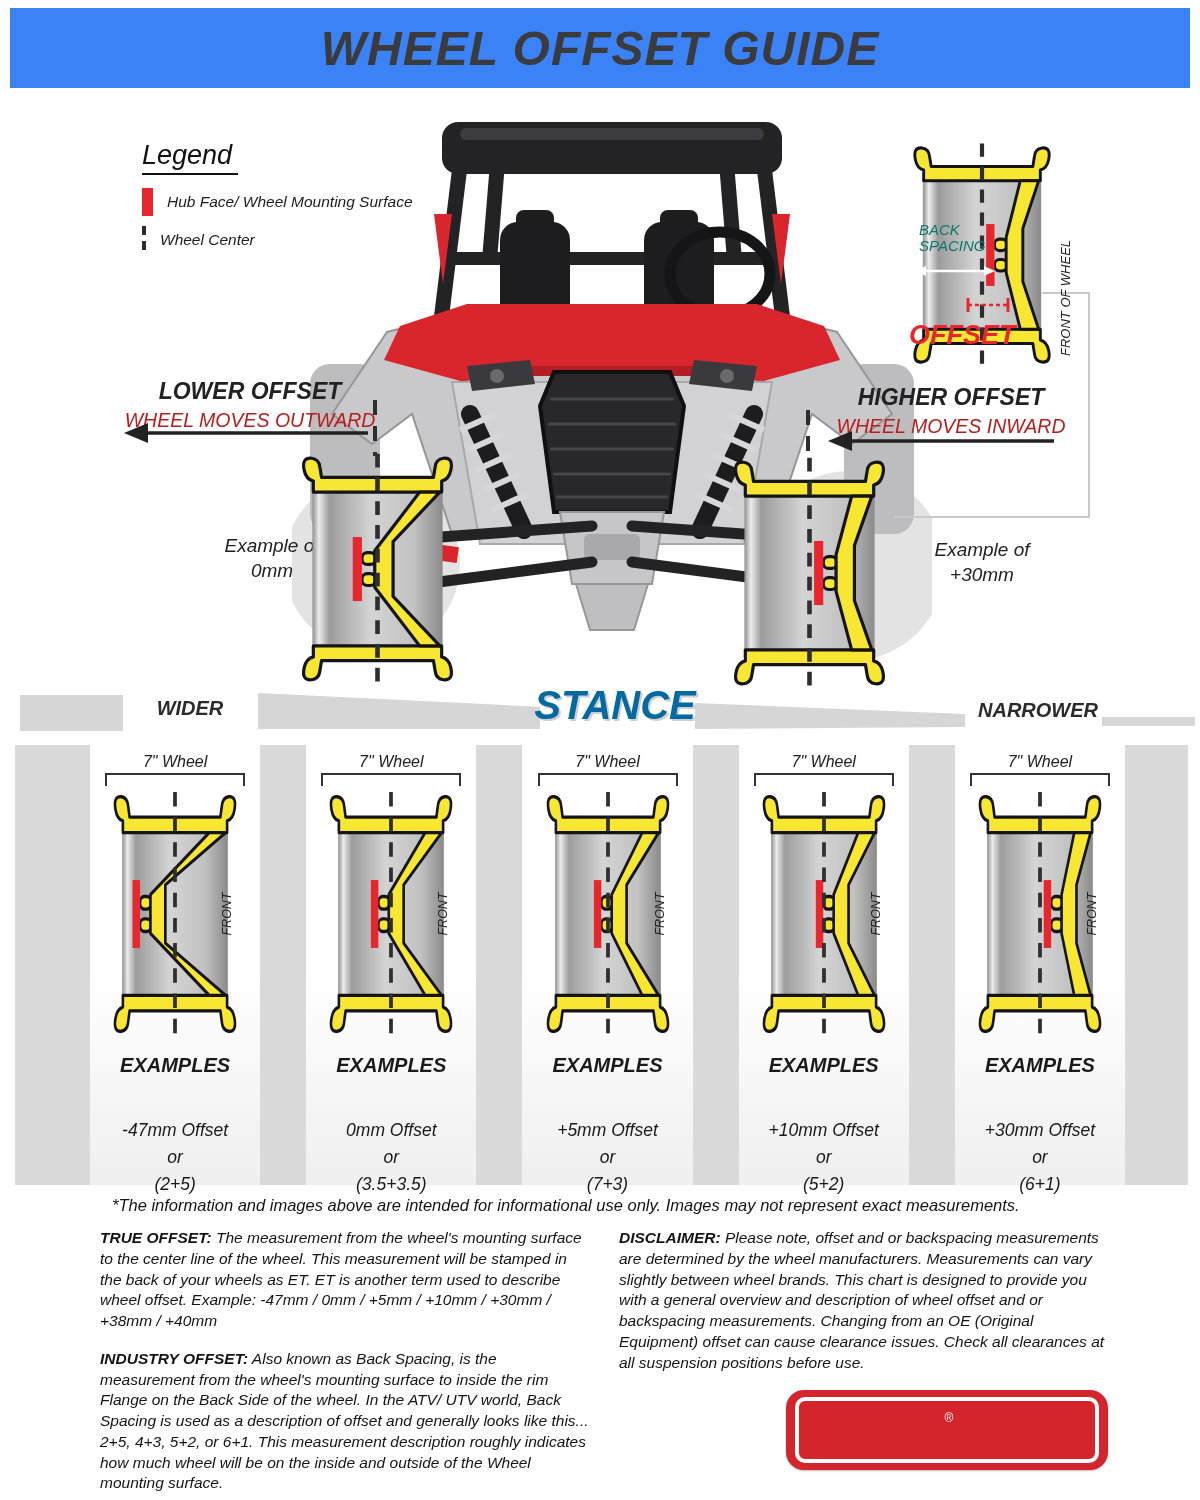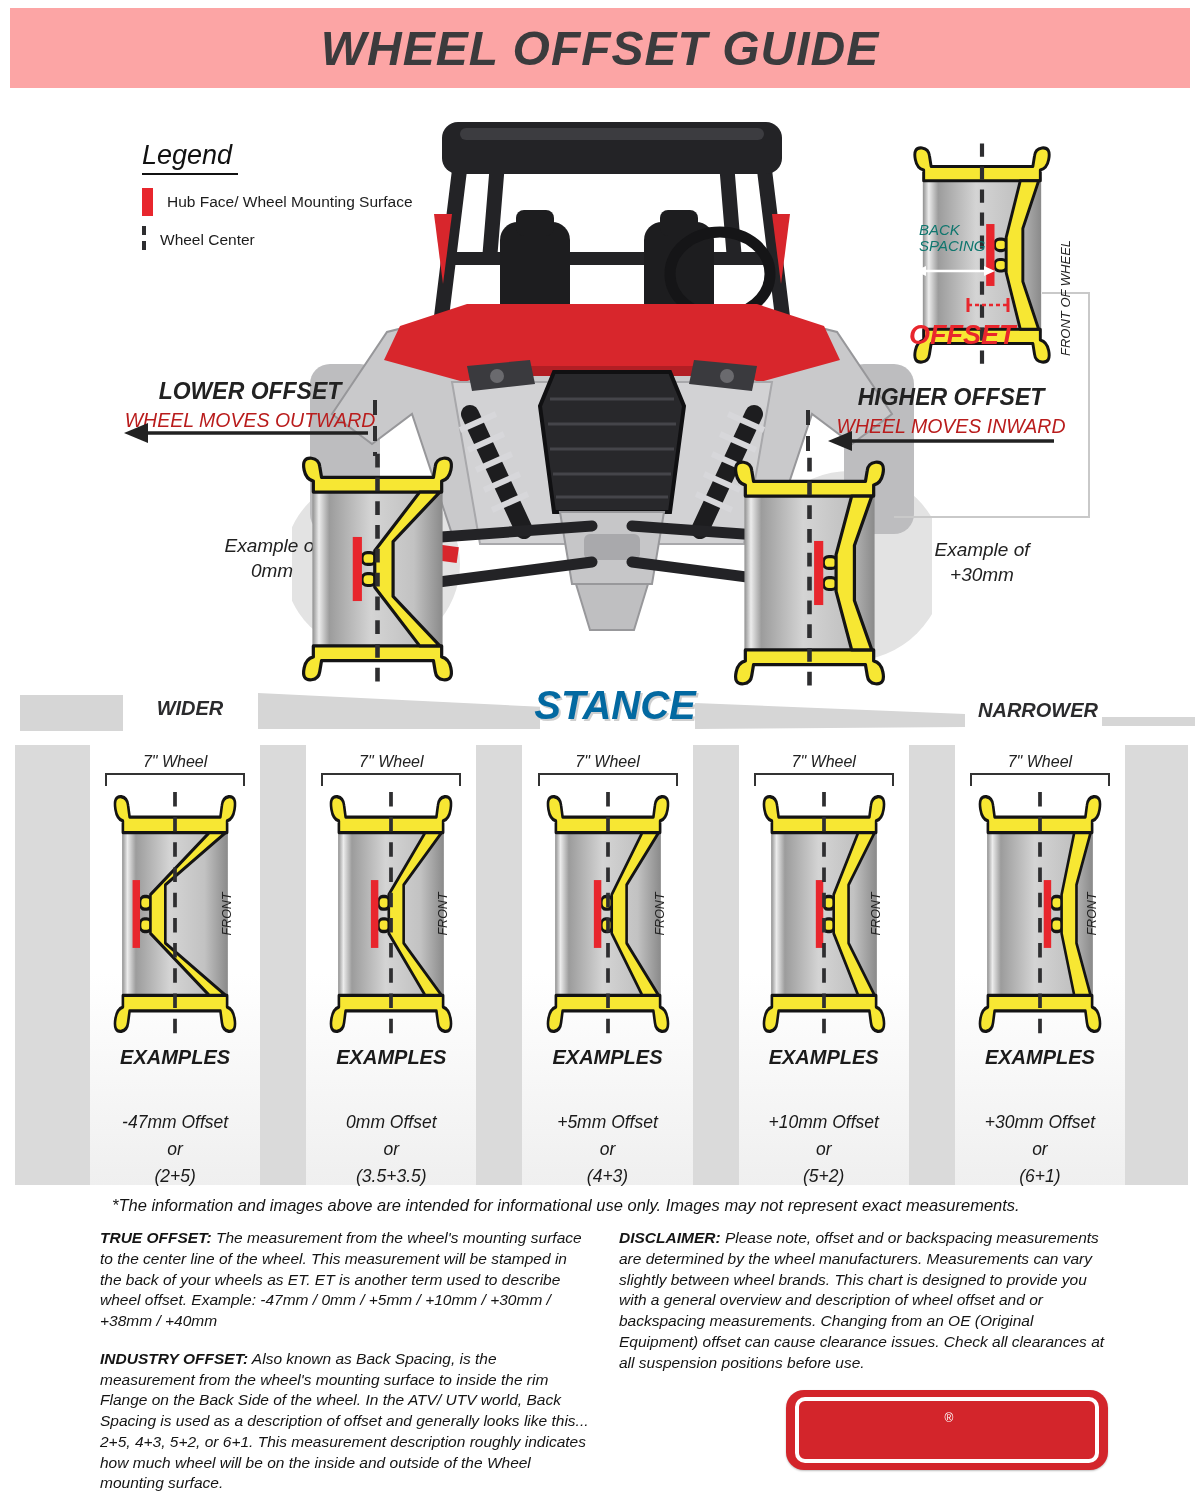--- a/index.html
+++ b/index.html
@@ -2,35 +2,35 @@
 <html><head>
 <meta charset="utf-8">
 <style>
   * { margin:0; padding:0; box-sizing:border-box; }
   html,body { background:#ffffff; }
   body { font-family:"Liberation Sans", sans-serif; color:#1c1c1c; }
   .page { position:relative; width:1200px; height:1500px; background:#fff; overflow:hidden; }
 
   
   .banner { position:absolute; left:10px; top:8px; width:1180px; height:80px;
-            background:#fca5a5; display:flex; align-items:center; justify-content:center; }
+            background:#3b82f6; display:flex; align-items:center; justify-content:center; }
   .banner h1 { font-size:48px; font-weight:800; font-style:italic; color:#3b3b3d; letter-spacing:1px; }
 
   
   .hero { position:absolute; left:12px; top:88px; width:1200px; height:607px; }
   .hero > * { position:absolute; }
 
   .legend { left:130px; top:52px; width:330px; }
   .legend-heading { font-size:27px; font-style:italic; font-weight:500; color:#111;
                     border-bottom:2px solid #111; display:inline-block; padding:0 6px 2px 0; margin-bottom:12px; }
   .legend-row { display:flex; align-items:center; gap:14px; margin-bottom:8px; height:30px; }
   .swatch-hubface { width:11px; height:28px; background:#e8262d; }
   .swatch-center { width:4px; height:28px;
                    background:repeating-linear-gradient(180deg,#2e2e30 0 9px,transparent 9px 15px); }
-  .legend-label { font-size:15.5px; color:#1c1c1c; }
+  .legend-label { font-size:15.5px; font-style:italic; color:#1c1c1c; }
 
   .vehicle-box { left:280px; top:22px; width:640px; height:568px; }
   .vehicle-box svg { width:100%; height:100%; }
 
   .offset-diagram { left:895px; top:52px; width:150px; height:230px; }
   .offset-diagram .wheel-art { position:absolute; inset:0; }
   .bs-label { position:absolute; left:12px; top:82px; color:#0f766e; font-weight:400; font-style:italic;
               font-size:15px; line-height:1.08; z-index:3; }
   .bs-label span { display:block; }
   .bs-arrow { position:absolute; left:8px; top:124px; z-index:3; }
@@ -80,21 +80,21 @@
   .columns { position:absolute; left:0; top:745px; width:1200px; height:440px; display:flex; padding:0 12px 0 15px; }
   .strip { background:#dadada; }
   .s0{width:75px} .si{width:46px} .s5{width:63px}
   .col { flex:1; background:linear-gradient(180deg,#ffffff 52%,#efefef 100%); padding-top:8px; }
   .size-label { text-align:center; font-size:16px; font-style:italic; color:#222; margin-bottom:2px; }
   .size-bracket { width:140px; height:13px; margin:0 auto; border:2px solid #333; border-bottom:none; }
   .wheel-wrap { position:relative; width:134px; height:252px; margin:2px auto 0; }
   .front-label { position:absolute; right:8px; top:50%; transform:translateY(-50%) rotate(180deg);
                  writing-mode:vertical-rl; font-size:12.5px; font-style:italic; color:#222; z-index:3; }
   .examples-heading { text-align:center; font-size:20px; font-weight:800; font-style:italic;
-                      color:#1a1a1a; margin-top:6px; }
+                      color:#1a1a1a; margin-top:14px; }
   .col-offset { text-align:center; font-size:17.5px; font-style:italic; color:#1a1a1a; margin-top:40px; line-height:1.55; }
   .col-offset span { display:block; }
 
   
   .footnote { position:absolute; left:112px; top:1196px; width:1000px;
               font-size:16.5px; font-style:italic; color:#141414; }
   .defs-grid { position:absolute; left:100px; top:1228px; width:1008px; display:flex; gap:30px; }
   .def-col { flex:1; }
   .def-para { font-size:15.5px; font-style:italic; line-height:1.34; color:#141414; margin-bottom:17px; }
   .def-para b { font-weight:800; }
@@ -387,21 +387,21 @@
               </g>
               <rect x="71" y="95" width="10" height="70" fill="#e8262d"></rect>
               <line x1="90" y1="4" x2="90" y2="256" stroke="#2e2e30" stroke-width="5" stroke-dasharray="15 11"></line>
             </svg></div>
         <div class="front-label">FRONT</div>
       </div>
       <div class="examples-heading">EXAMPLES</div>
       <div class="col-offset">
         <span>+5mm Offset</span>
         <span>or</span>
-        <span>(4+3)</span>
+        <span>(7+3)</span>
       </div>
     </div>
 
     <div class="strip si"></div>
 
     <div class="col">
       <div class="size-label">7" Wheel</div>
       <div class="size-bracket"></div>
       <div class="wheel-wrap">
         <div style="position:absolute;inset:0"><svg viewBox="0 0 180 260" width="100%" height="100%" preserveAspectRatio="none">

